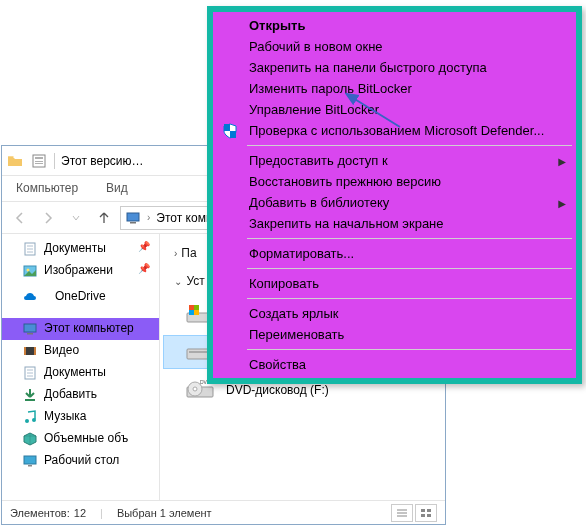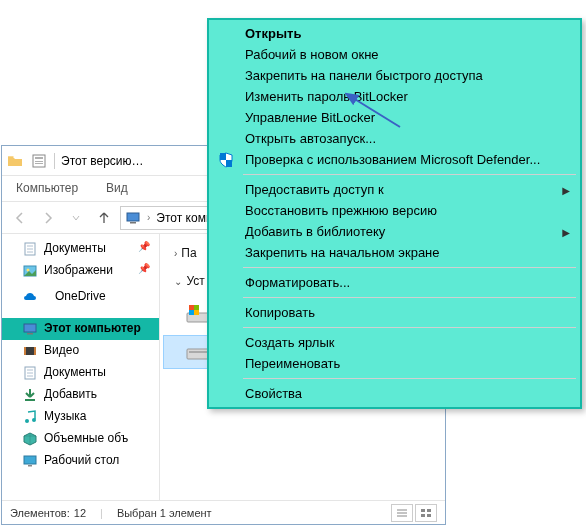--- a/index.html
+++ b/index.html
@@ -39,43 +39,43 @@
   .addressbar {
     flex: 1; height: 24px; border: 1px solid #ccc; display: flex; align-items: center;
     padding: 0 4px; gap: 6px; font-size: 12px; overflow:hidden; white-space:nowrap;
   }
   .explorer-body { display: flex; height: calc(100% - 30px - 26px - 32px - 24px); }
   .sidebar { width: 158px; border-right: 1px solid #e5e5e5; overflow: hidden; padding-top: 4px; }
   .tree-item {
     display: flex; gap: 6px;
     padding: 3px 8px 3px 20px; font-size: 12px; white-space: nowrap; overflow: hidden;
   }
-  .tree-item.selected { background: #14b8a6; font-weight: bold; }
+  .tree-item.selected { background: #8b5cf6; }
   .tree-item .pin { margin-left: auto; color: #888; font-size: 10px; }
   .icon16 { width: 16px; height: 16px; display: inline-flex; align-items: center; justify-content: center; flex-shrink: 0; }
   .content { flex: 1; padding: 8px 4px; overflow: hidden; }
   .group-header { display: flex; align-items: center; gap: 4px; font-size: 12px; color: #111; padding: 4px 10px; }
   .group-header .arrow { color: #555; font-size: 10px; }
   .drive-row { display: flex; align-items: center; gap: 10px; padding: 4px 20px; font-size: 12px; }
   .drive-row.selected { background: #cce8ff; outline: 1px solid #99d1ff; }
   .drive-icon { width: 32px; height: 24px; display:flex; align-items:center; justify-content:center;}
   .statusbar {
     height: 24px; border-top: 1px solid #e5e5e5; display: flex; align-items: center;
     font-size: 11px; padding: 0 8px; gap: 14px; color: #333;
   }
   .statusbar .views { margin-left: auto; display:flex; gap:2px; }
   .view-btn { width:22px; height:18px; border:1px solid #ccc; display:flex; align-items:center; justify-content:center; }
 
   
   .context-menu {
     position: absolute;
-    left: 207px; top: 18px;
+    left: 207px; top: 6px;
     width: 375px;
-    background: #5eead4;
-    border: 2px solid #14b8a6;
+    background: #d946ef;
+    border: 6px solid #14b8a6;
     box-shadow: 3px 3px 6px rgba(0,0,0,.25);
     font-size: 13px;
     padding: 3px 2px;
     z-index: 10;
   }
   .ctx-item {
     display: flex; align-items: center;
     padding: 3px 28px 3px 34px;
     position: relative;
     white-space: nowrap;
@@ -307,20 +307,33 @@
                 <rect x="2" y="8" width="26" height="10" rx="1" fill="#d8d8d8" stroke="#999"></rect>
                 <rect x="4" y="10" width="22" height="2" fill="#aaa"></rect>
                 <circle cx="24" cy="15" r="1" fill="#5a5"></circle>
               </svg>
             </span>
             <div style="display:flex;flex-direction:column;">
               <span></span>
               <span style="font-size:11px;color:#555;">562 МБ свободно из 999 МБ</span>
             </div>
           </div>
+          <div class="drive-row" style="margin-top: 6px;">
+            <span class="drive-icon">
+              <svg width="30" height="22" viewBox="0 0 30 22">
+                <rect x="2" y="8" width="26" height="10" rx="1" fill="#d8d8d8" stroke="#999"></rect>
+                <circle cx="10" cy="10" r="7" fill="#e8e8e8" stroke="#aaa"></circle>
+                <circle cx="10" cy="10" r="2" fill="#fff" stroke="#aaa"></circle>
+                <text x="15" y="5" font-size="5" fill="#555">DVD</text>
+              </svg>
+            </span>
+            <div style="display:flex;flex-direction:column;">
+              <span>DVD-дисковод (F:)</span>
+            </div>
+          </div>
         </div>
     </div>
   </div>
 
   <div class="statusbar">
     <span>Элементов:</span>
     <span style="margin-left:-10px;">12</span>
     <span style="color:#ccc;">|</span>
     <span>Выбран 1 элемент</span>
     <div class="views">
@@ -353,23 +366,20 @@
     <div class="ctx-item">
       <span>Закрепить на панели быстрого доступа</span>
     </div>
     <div class="ctx-item">
       <span>Изменить пароль BitLocker</span>
     </div>
     <div class="ctx-item">
       <span>Управление BitLocker</span>
     </div>
     <div class="ctx-item">
-      <span>Открыть автозапуск...</span>
-    </div>
-    <div class="ctx-item">
       <span class="ctx-icon">
         <svg width="16" height="16" viewBox="0 0 16 16">
           <path d="M8 1 L14 3 V8 C14 12 8 15 8 15 C8 15 2 12 2 8 V3 Z" fill="#fff" stroke="#0078d4"></path>
           <rect x="2" y="1" width="6" height="7" fill="#0078d4"></rect>
           <rect x="8" y="8" width="6" height="7" fill="#0078d4"></rect>
         </svg>
       </span>
       <span>Проверка с использованием Microsoft Defender...</span>
     </div>
     <div class="ctx-sep"></div>

